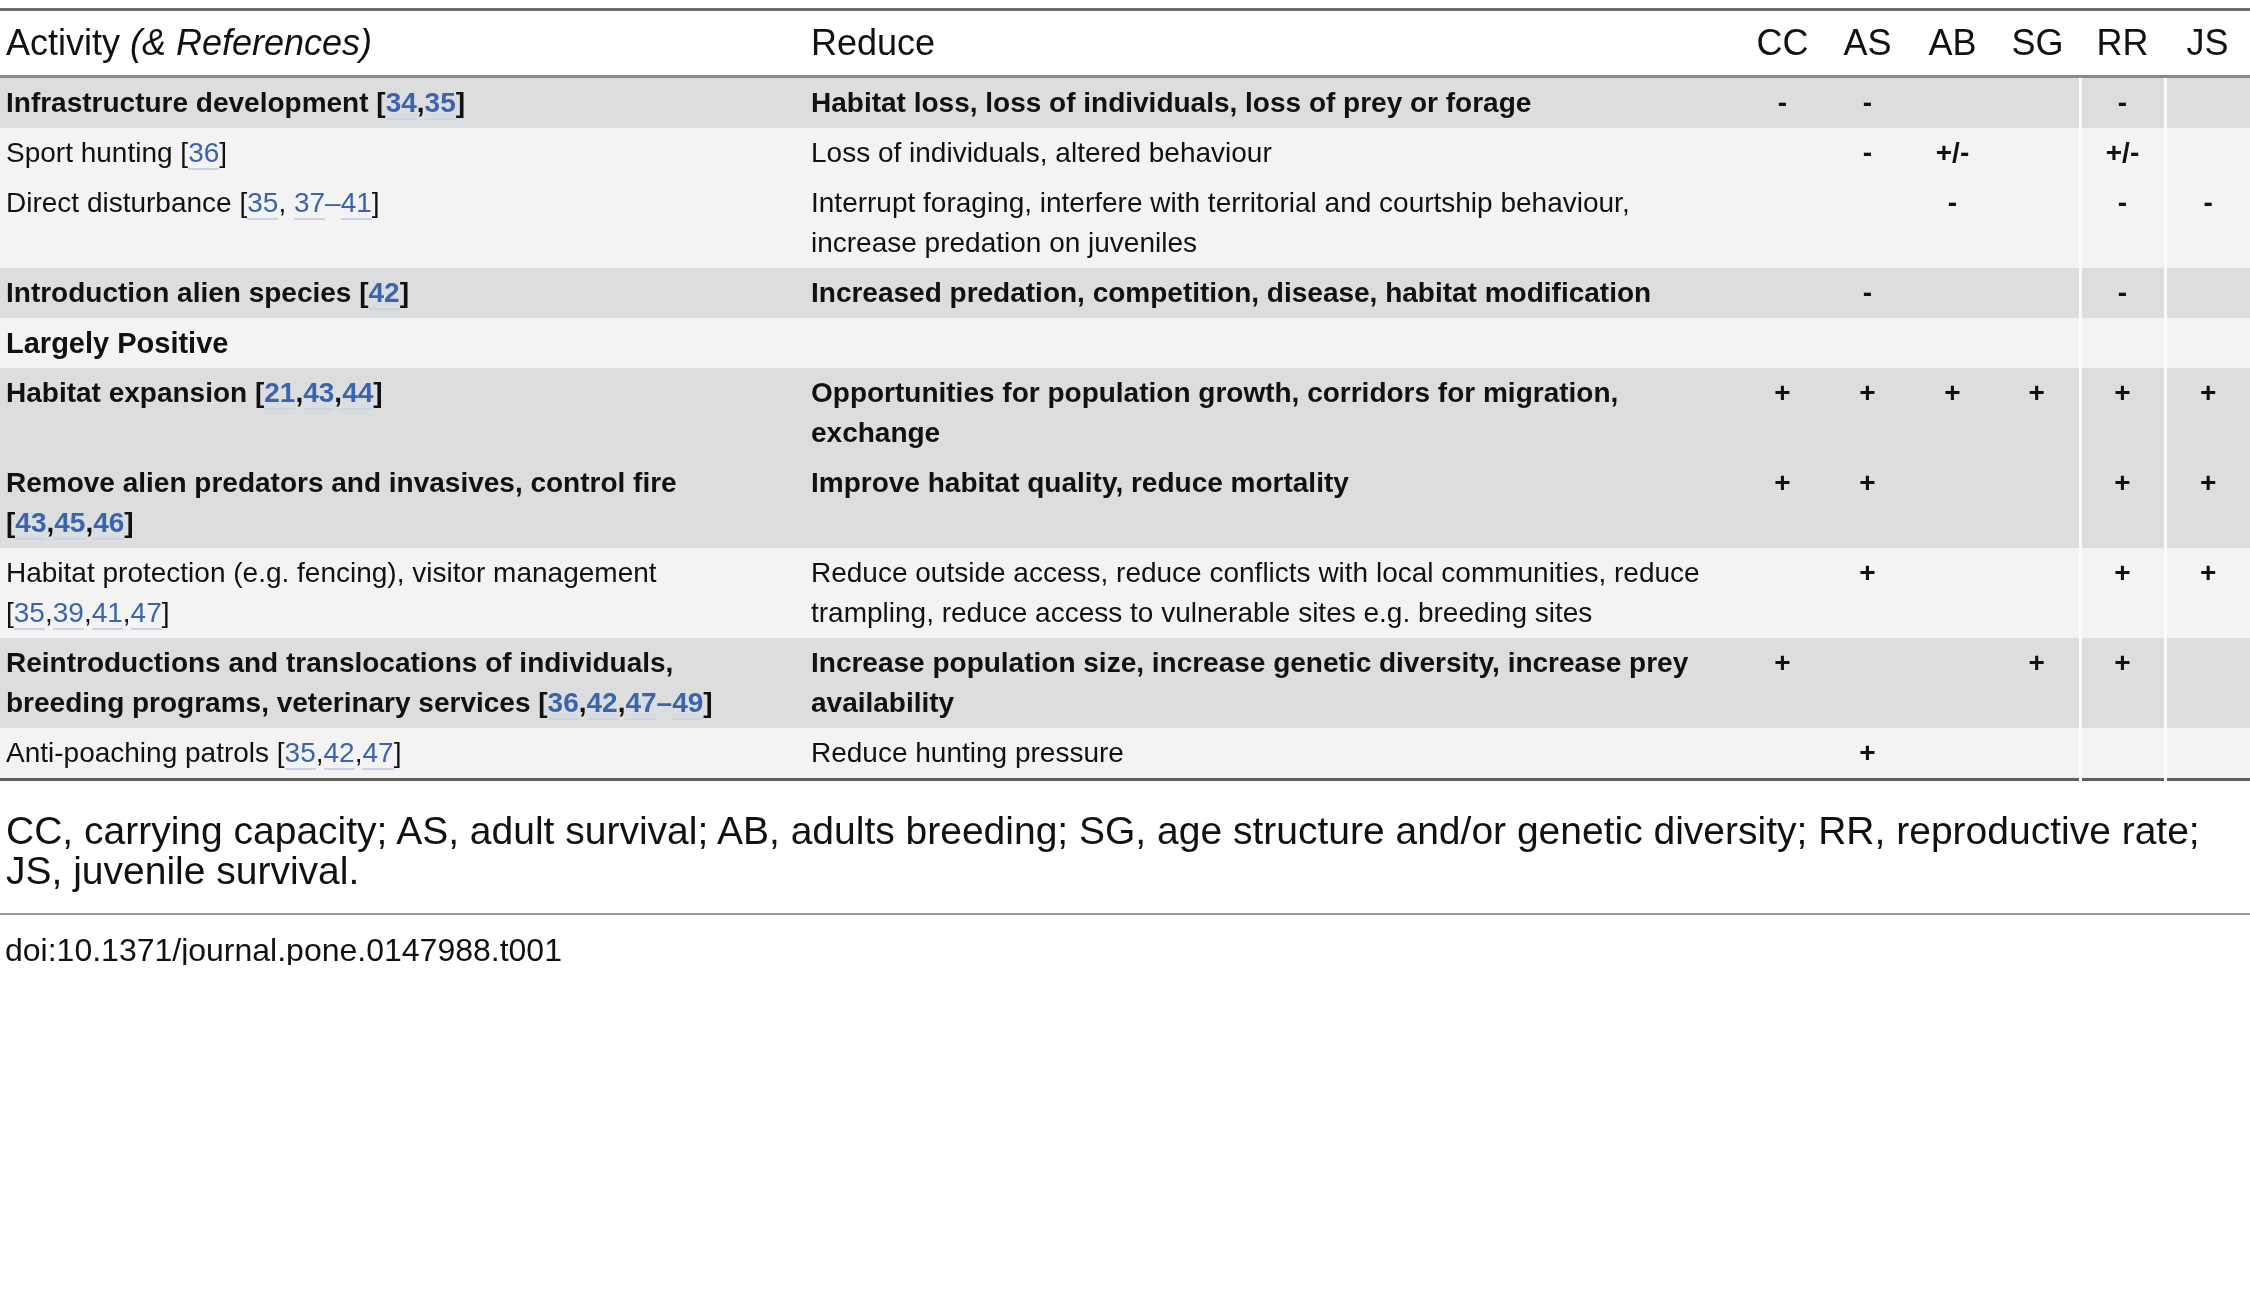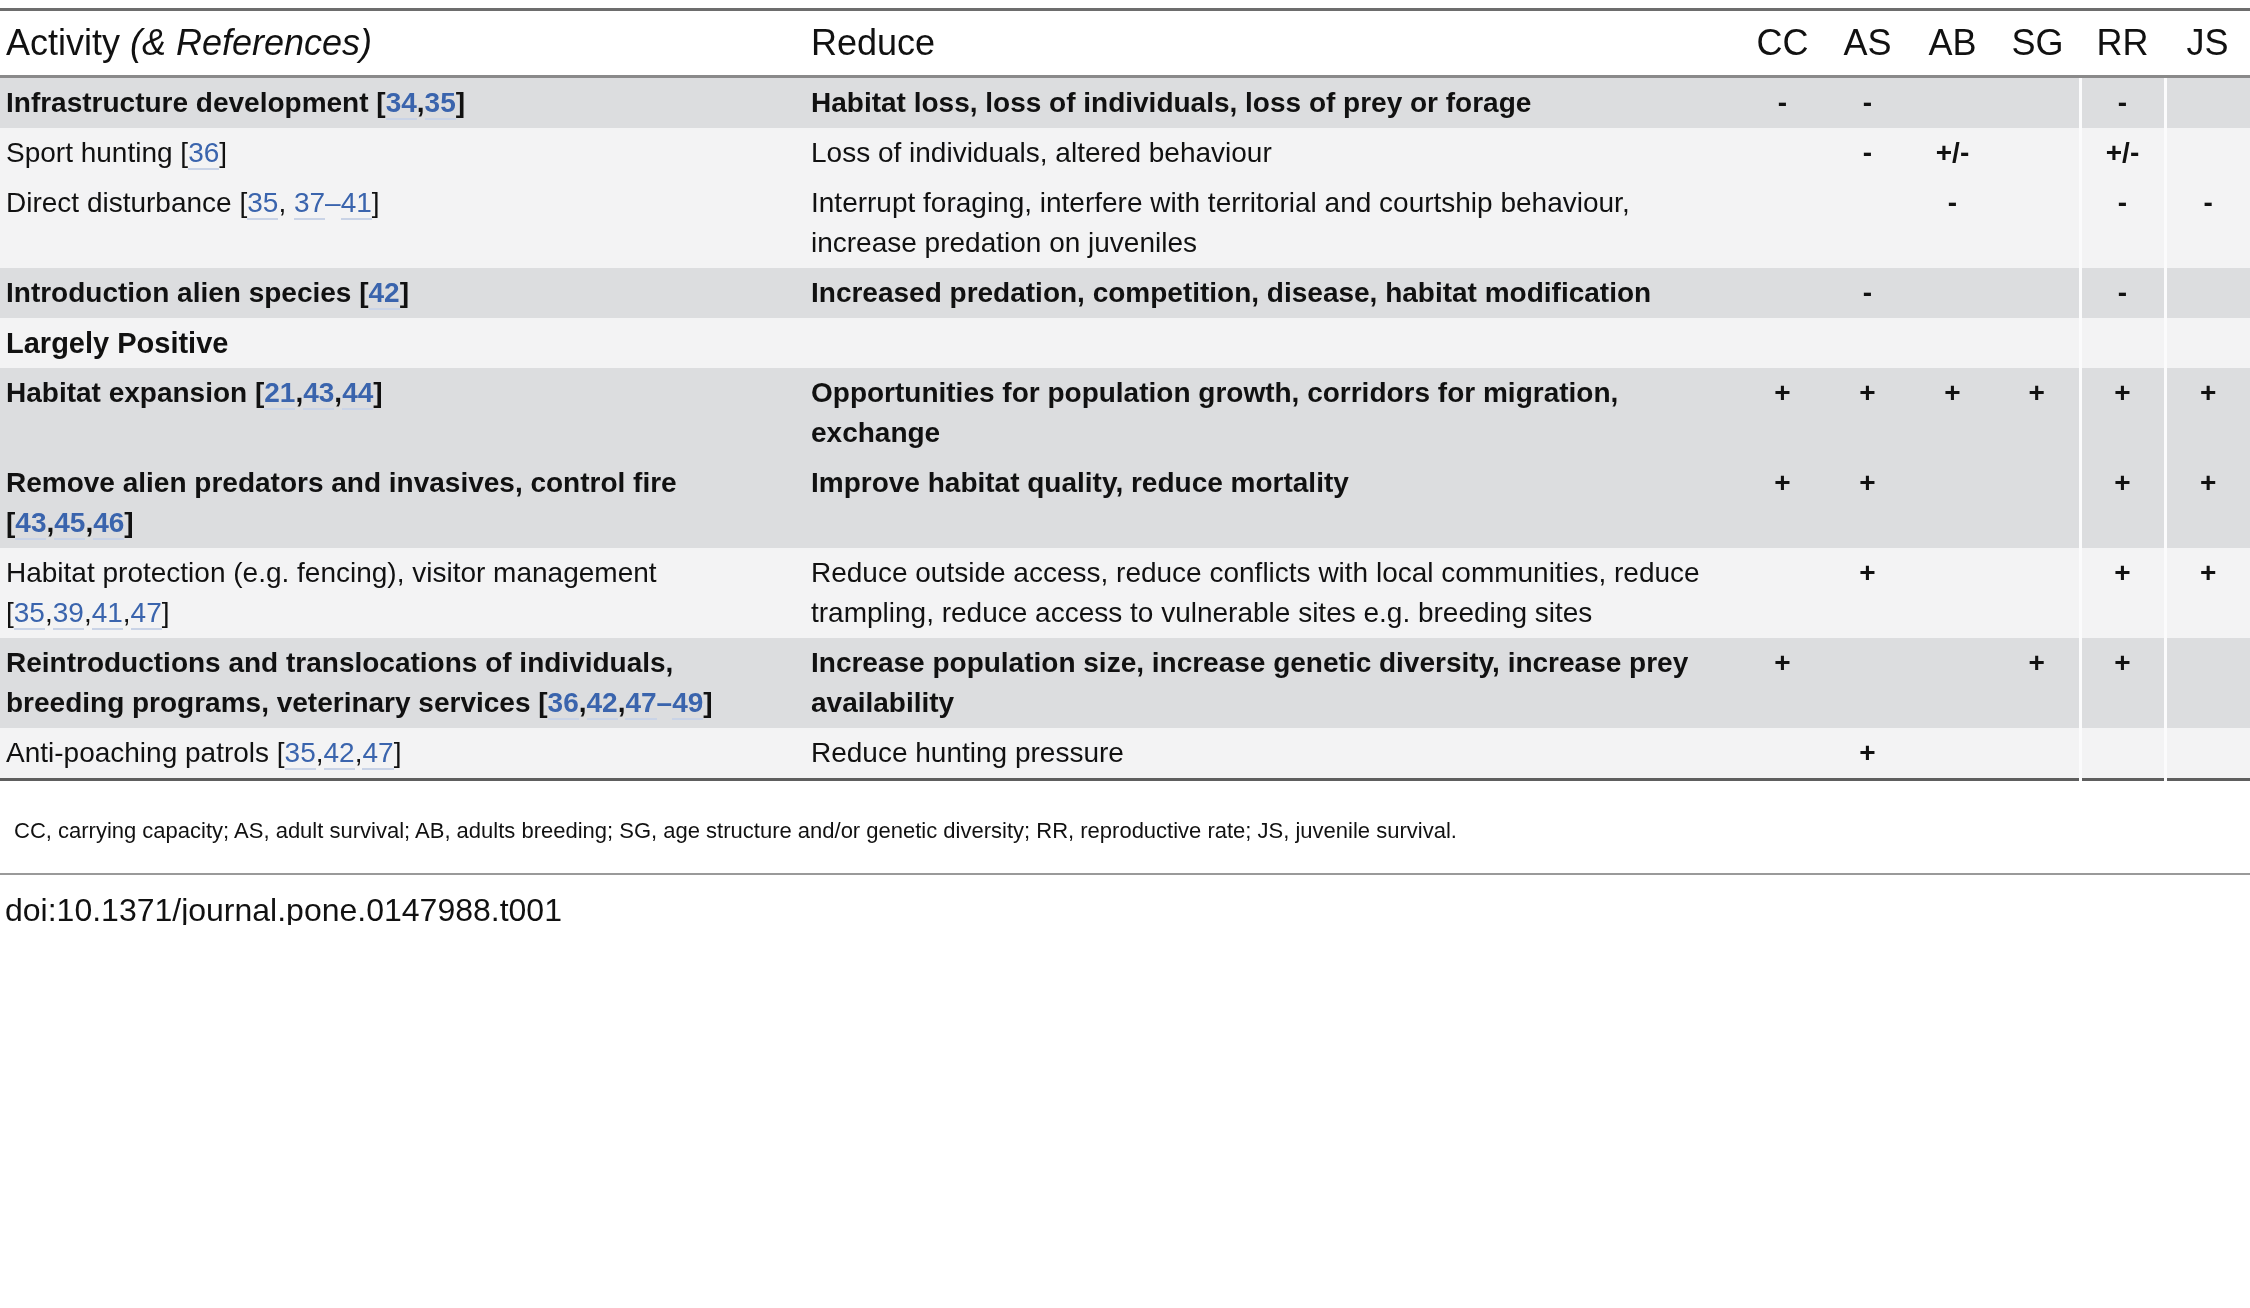--- a/index.html
+++ b/index.html
@@ -56,23 +56,23 @@
   tr.section-row td{font-weight:bold;font-size:29px;}
   td.col-rr,td.col-js{border-left:3px solid #fbfbfc;}
   a.ref{
     color:var(--link-blue);
     text-decoration:none;
     border-bottom:2px solid #c9d3e6;
     cursor:pointer;
   }
   span.refdash{color:var(--link-blue);}
   .legend{
-    font-size:22px;
+    font-size:39px;
     line-height:40px;
-    margin:30px 0 0 14px;
+    margin:30px 0 0 6px;
   }
   .mid-rule{
     border:none;
     border-top:2px solid #9a9a9a;
     margin:22px 0 0 0;
   }
   .doi{
     font-size:32px;
     line-height:30px;
     margin:20px 0 0 5px;

